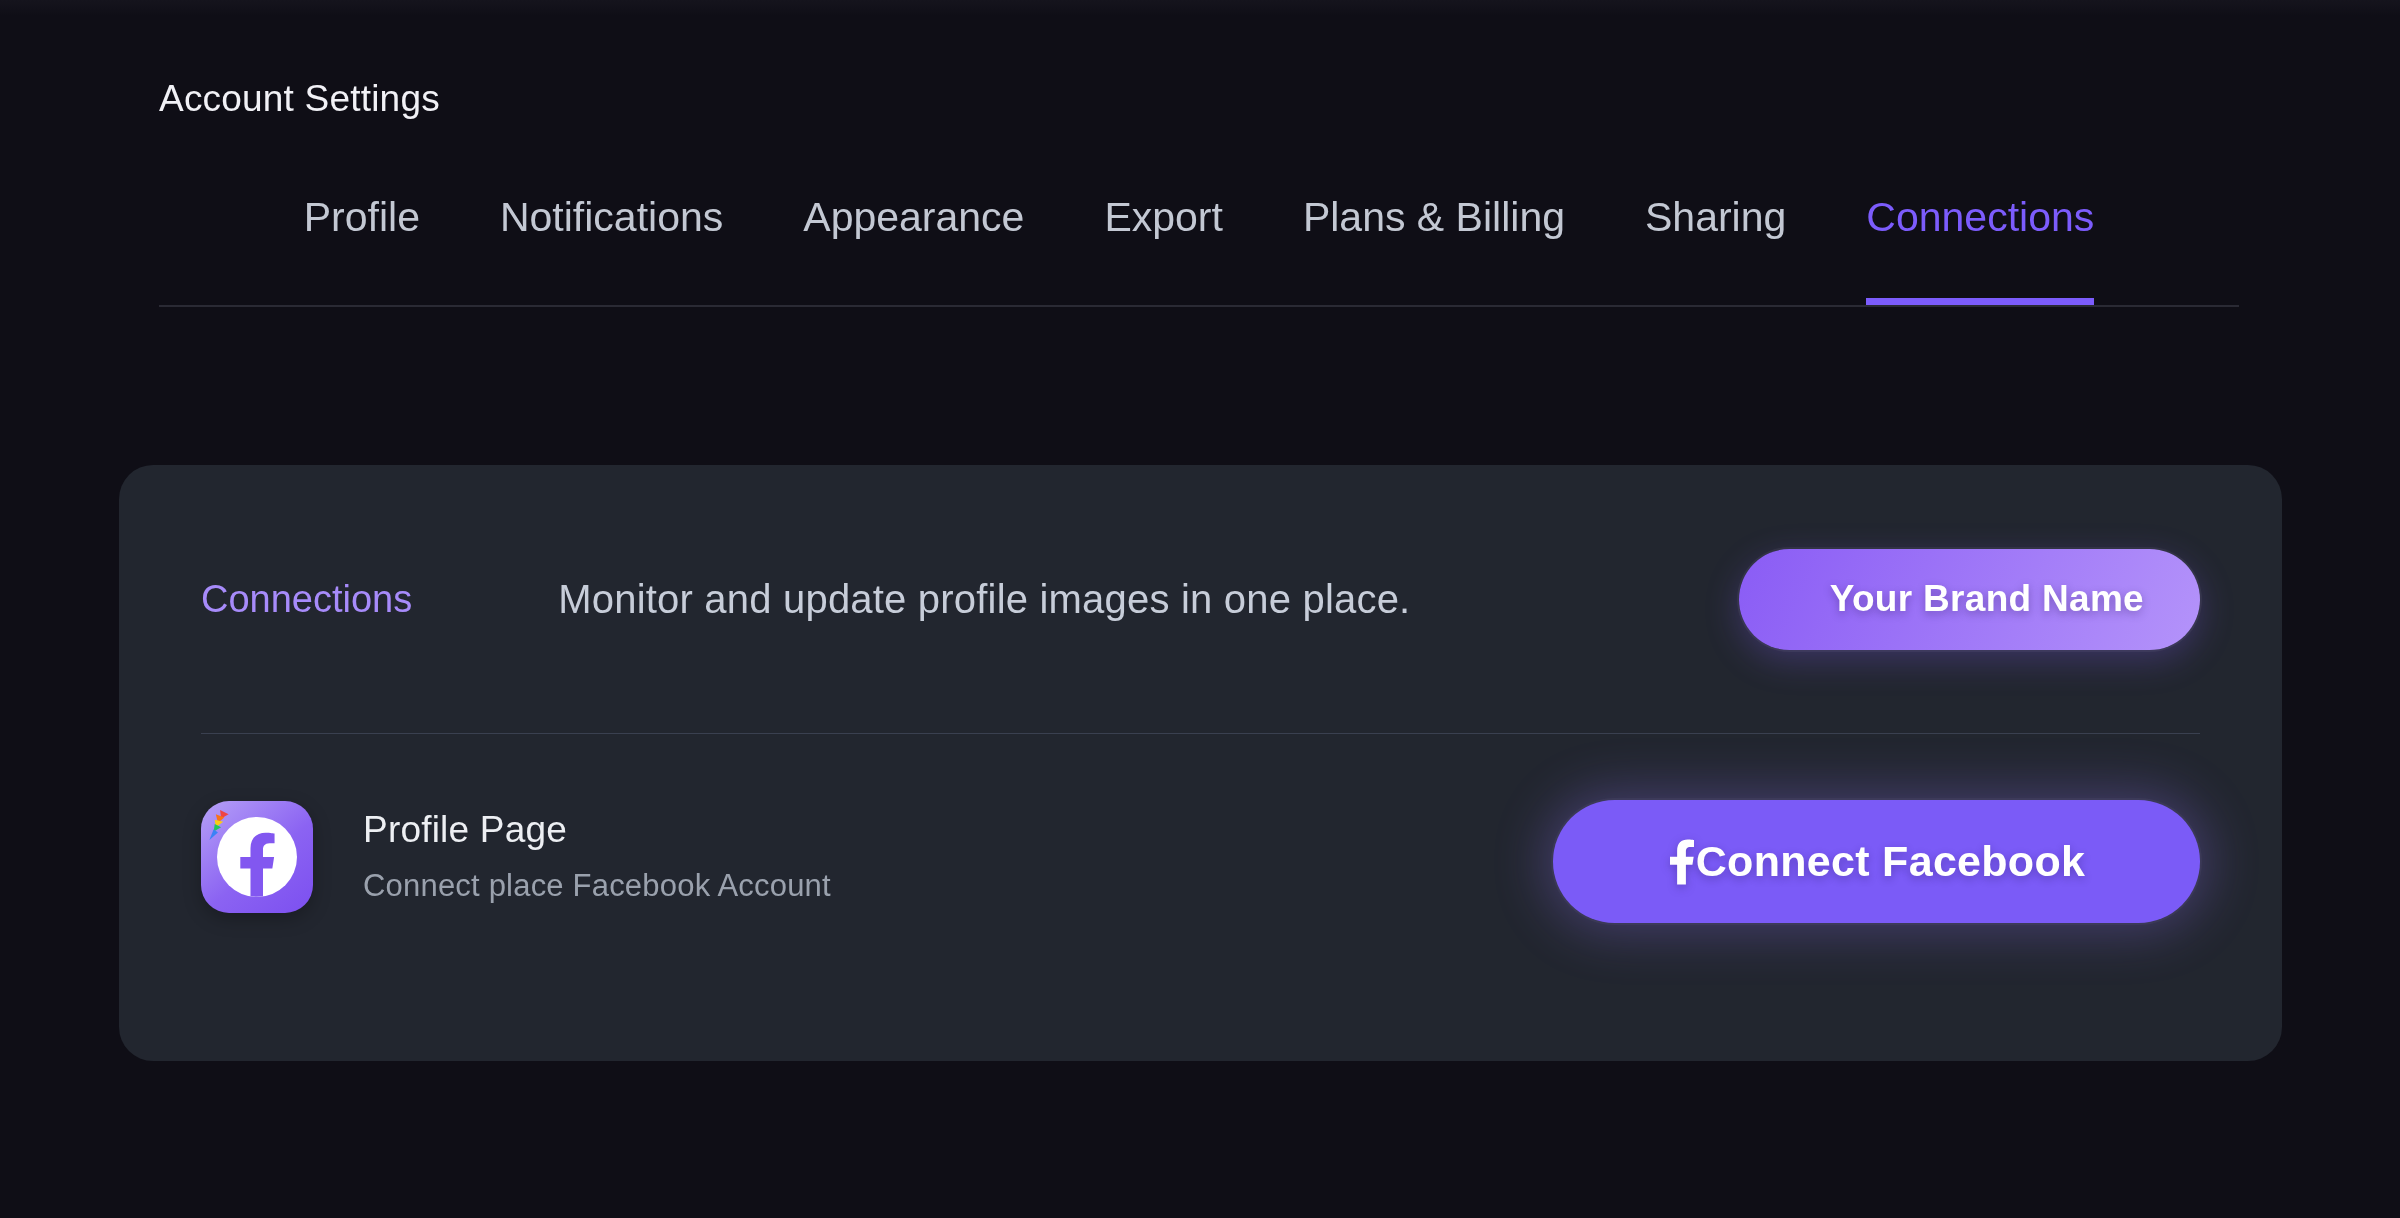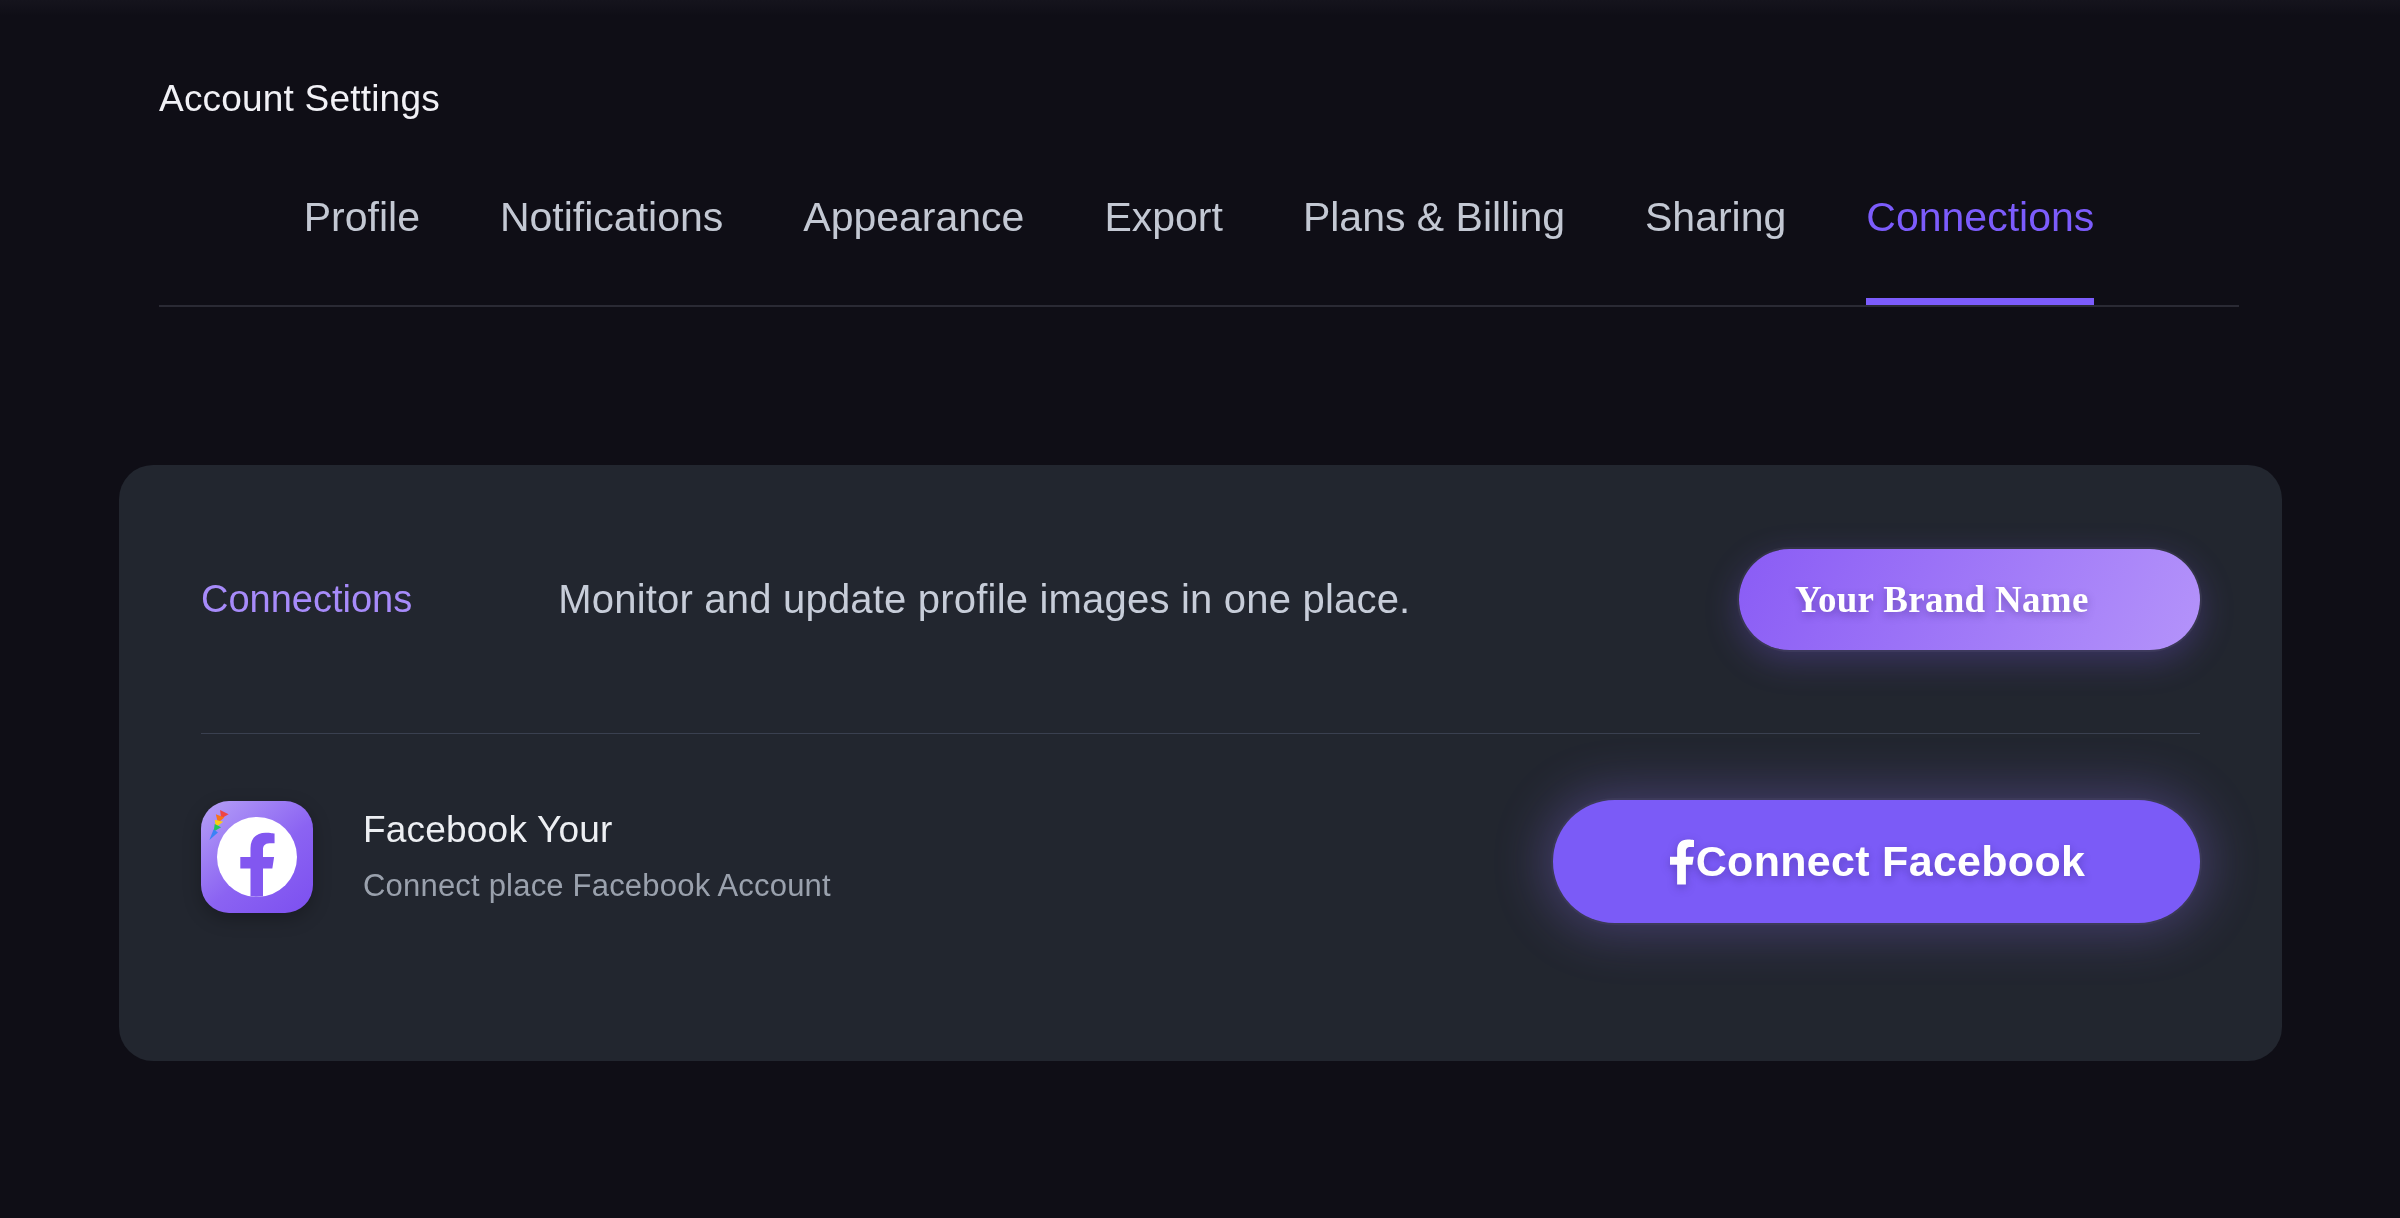--- a/index.html
+++ b/index.html
@@ -90,30 +90,30 @@
   }
   .brand-pill{
     margin-left: auto;
     height: 101px;
     padding: 0 56px;
     min-width: 461px;
     border: none;
     border-radius: 52px;
     background: linear-gradient(115deg, var(--brand-grad-a) 0%, var(--brand-grad-b) 100%);
     color: #ffffff;
-    font-family: Liberation Serif, serif;
+    font-family: Liberation Sans, sans-serif;
     font-size: 37px;
     font-weight: 700;
     letter-spacing: 0.3px;
     text-shadow: 0 3px 8px rgba(40,20,90,0.35);
     box-shadow: 0 0 0 2px rgba(255,255,255,0.05), 0 10px 34px rgba(130,92,246,0.28);
     cursor: pointer;
     display: flex;
     align-items: center;
-    justify-content: flex-start;
+    justify-content: flex-end;
   }
   .panel-divider{
     height: 1px;
     background: var(--card-divider);
     width: 100%;
   }
   .integration-row{
     flex: 1;
     display: flex;
     align-items: flex-start;
@@ -219,21 +219,21 @@
       <svg class="parrot" viewBox="0 0 24 30" aria-hidden="true">
         <path d="M13 1 L21 5 L14 9 Z" fill="#ef4444"></path>
         <path d="M9 5 L17 8 L11 13 Z" fill="#f97316"></path>
         <path d="M8 10 L16 12 L9 17 Z" fill="#facc15"></path>
         <path d="M8 14 L14 17 L7 21 Z" fill="#22c55e"></path>
         <path d="M7 19 L11 22 L3 29 Z" fill="#3b82f6"></path>
       </svg>
     </div>
 
     <div class="integration-text">
-      <div class="integration-title">Facebook Your</div>
+      <div class="integration-title">Profile Page</div>
       <div class="integration-subtitle">Connect place Facebook Account</div>
     </div>
 
     <button class="connect-btn">
       <svg class="f-glyph" viewBox="0 0 320 512" aria-hidden="true">
         <path fill="#ffffff" d="M279.14 288l14.22-92.66h-88.91v-60.13c0-25.35 12.42-50.06 52.24-50.06h40.42V6.26S260.43 0 225.36 0c-73.22 0-121.08 44.38-121.08 124.72v70.62H22.89V288h81.39v224h100.17V288z"></path>
       </svg>
       <span>Connect Facebook</span>
     </button>
 

